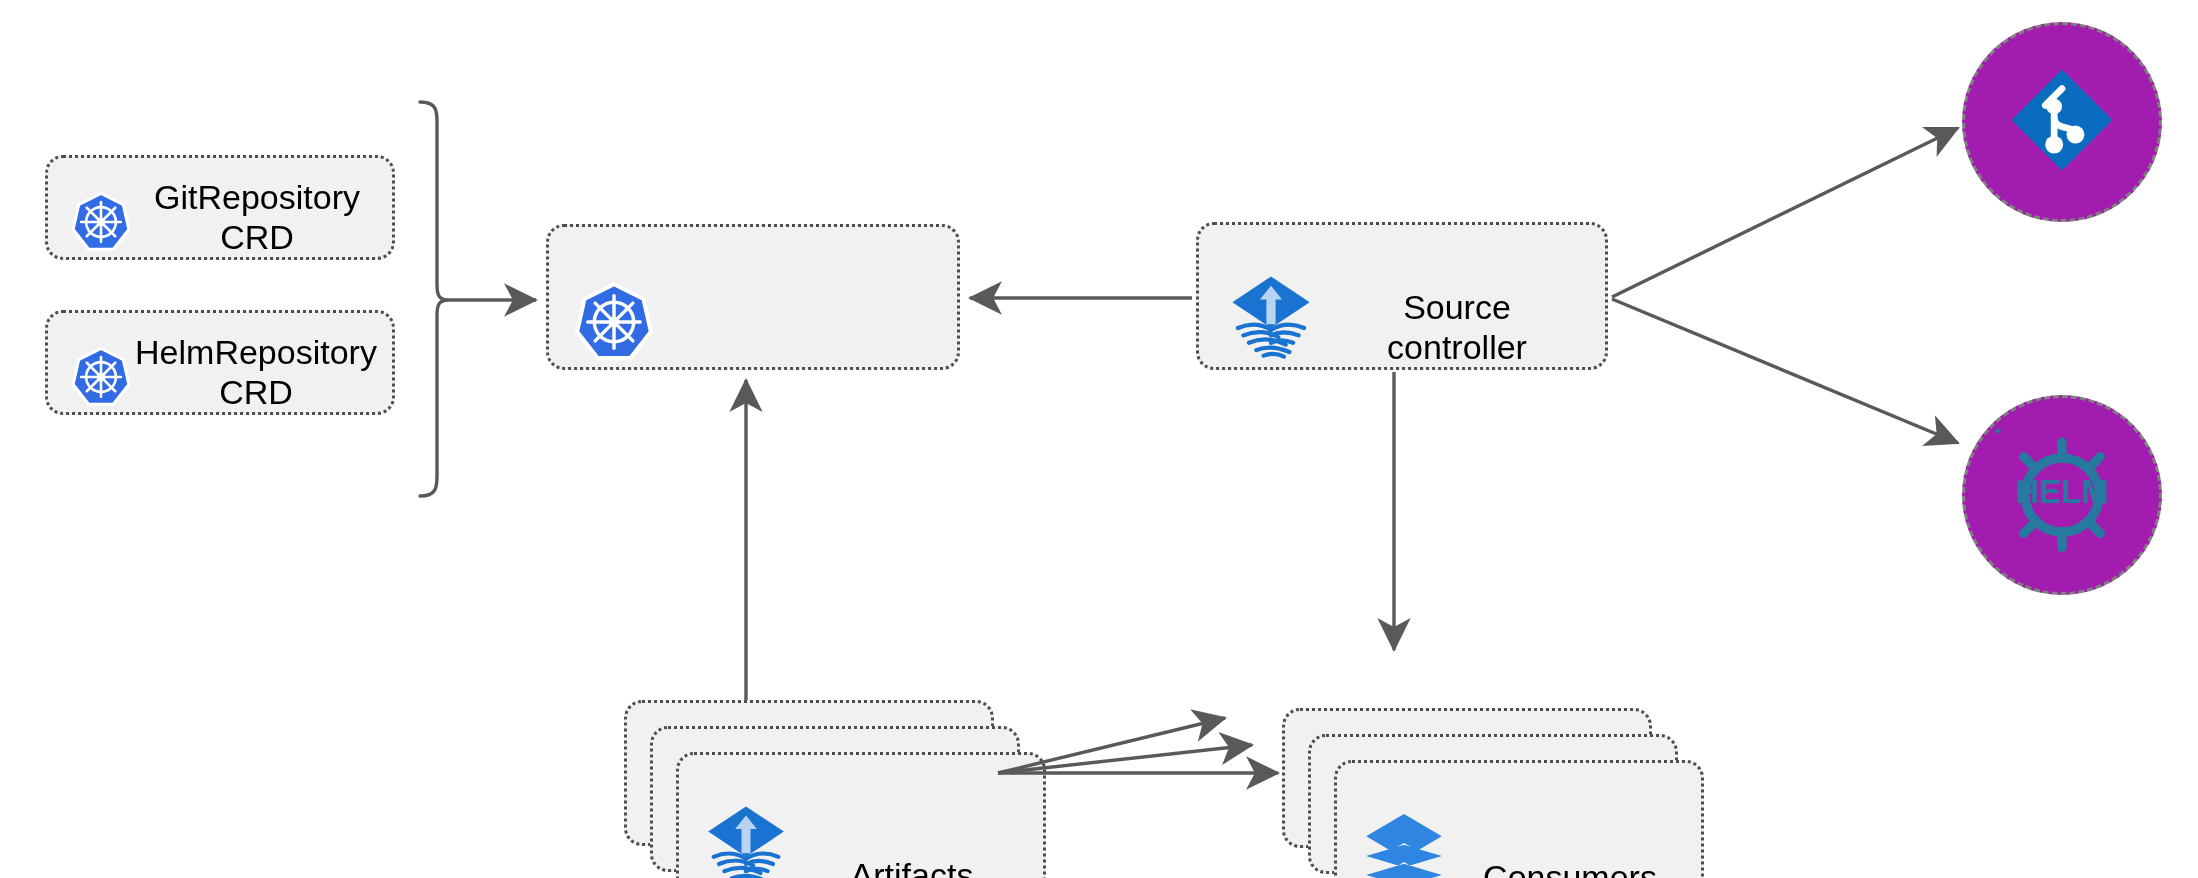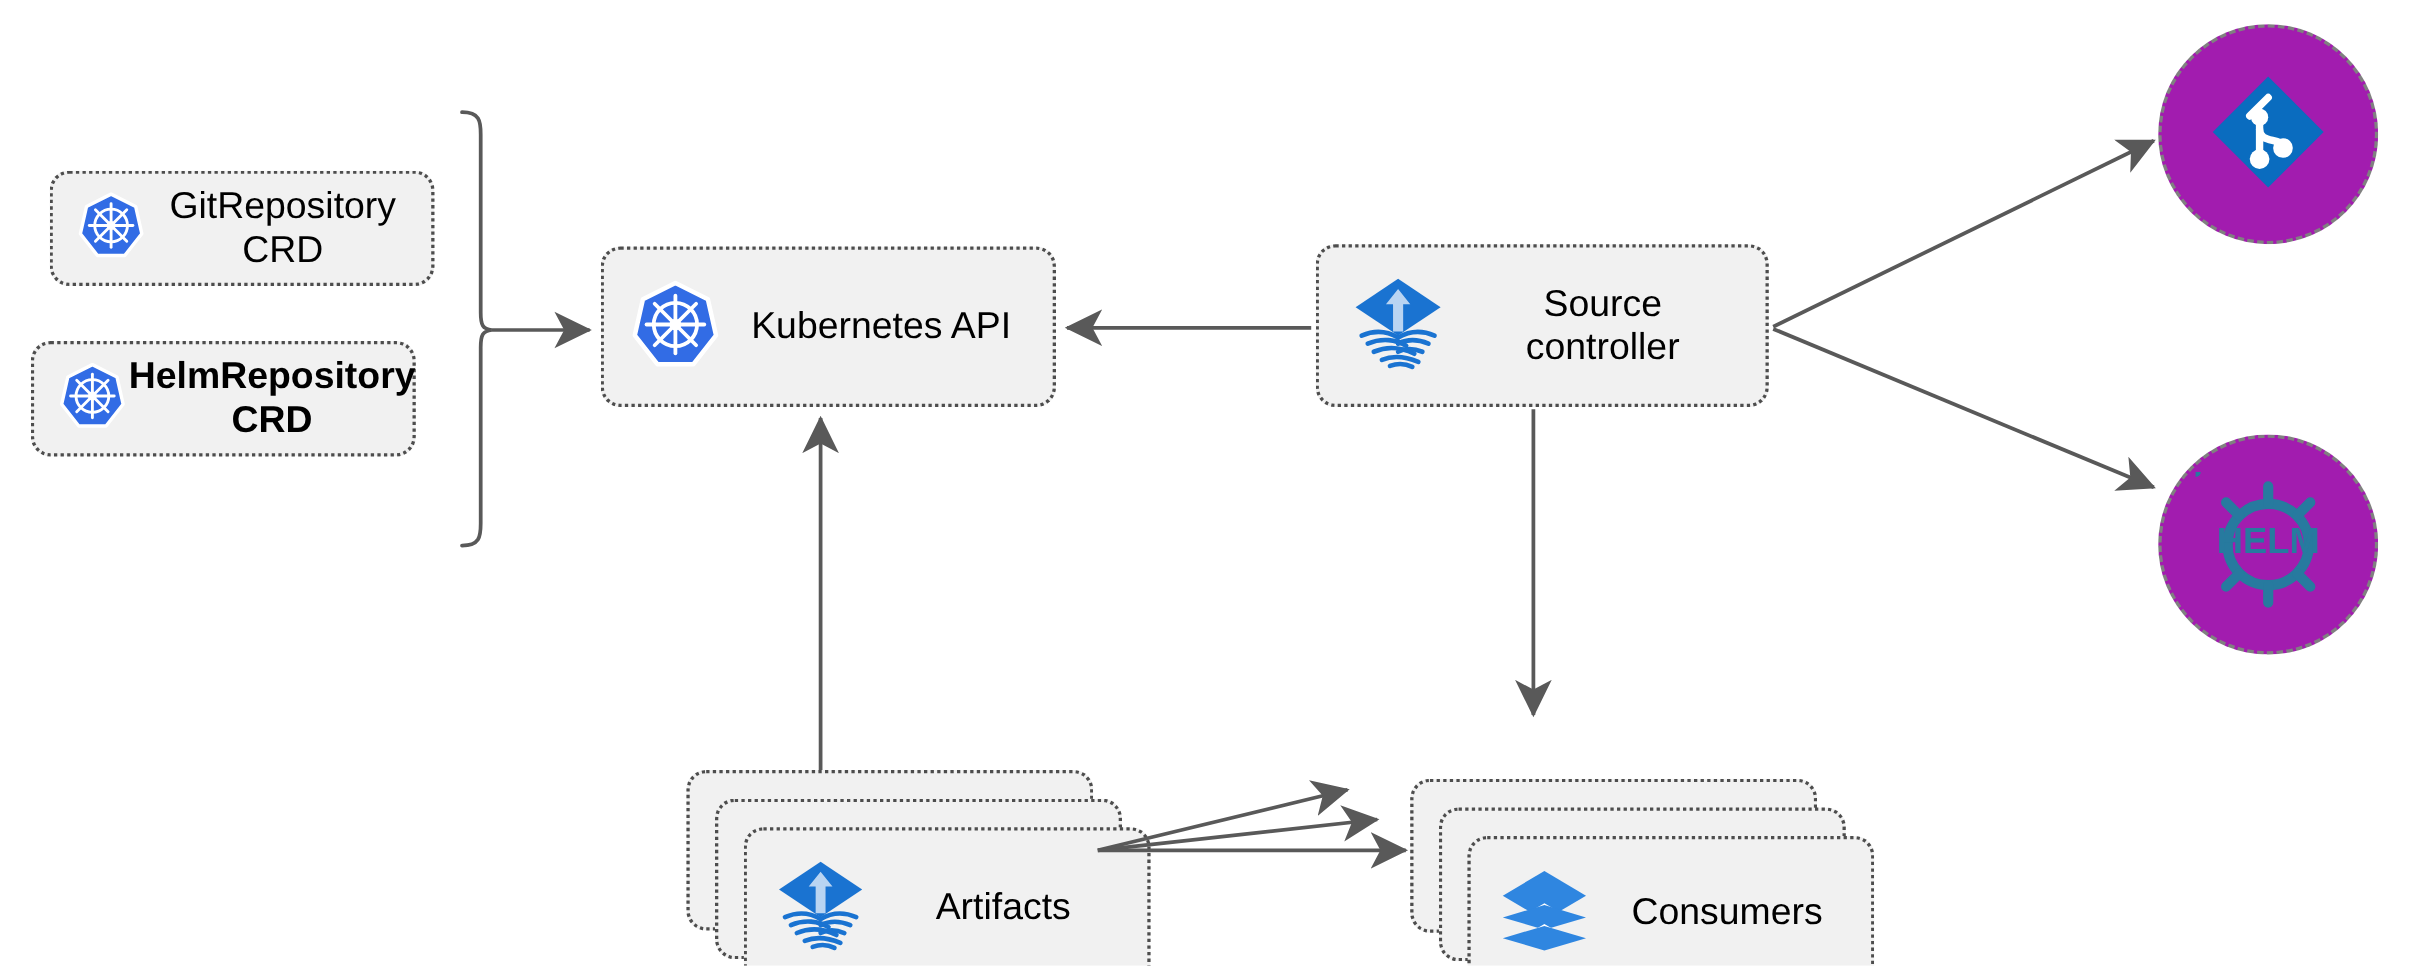--- a/index.html
+++ b/index.html
@@ -18,21 +18,21 @@
     overflow: hidden;
   }
   
   .node {
     position: absolute;
     box-sizing: border-box;
     background: #f1f1f1;
     border: 3px dotted #4d4d4d;
     border-radius: 18px;
     display: flex;
-    align-items: center;
+    align-items: flex-end;
     justify-content: flex-start;
     z-index: 5;
   }
   .node .label {
     color: #000000;
     font-size: 34px;
     line-height: 1.16;
     text-align: center;
     white-space: pre-line;
     flex: 1;
@@ -125,21 +125,21 @@
           <line x1="27" y1="27" x2="73" y2="73"></line>
           <line x1="73" y1="27" x2="27" y2="73"></line>
         </g>
         <circle cx="50" cy="50" r="6.5" fill="#ffffff"></circle>
       </svg>
     </span>
     <span class="label">GitRepository
 CRD</span>
   </div>
 
-  <div class="node" style="left:28px; top:310px; width:350px; height:105px;font-weight:bold;">
+  <div class="node" style="left:45px; top:310px; width:350px; height:105px;">
     <span class="icon" style="margin-left:22px; margin-right:2px;">
       <svg width="62" height="62" viewBox="0 0 100 100">
         <polygon points="50,4 86,22 95,62 70,94 30,94 5,62 14,22" fill="#326ce5" stroke="#ffffff" stroke-width="5" stroke-linejoin="round"></polygon>
         <g fill="none" stroke="#ffffff" stroke-width="4.2" stroke-linecap="round">
           <circle cx="50" cy="50" r="24"></circle>
           <line x1="50" y1="18" x2="50" y2="50"></line>
           <line x1="50" y1="50" x2="50" y2="82"></line>
           <line x1="18" y1="50" x2="82" y2="50"></line>
           <line x1="27" y1="27" x2="73" y2="73"></line>
           <line x1="73" y1="27" x2="27" y2="73"></line>
@@ -159,21 +159,20 @@
           <circle cx="50" cy="50" r="24"></circle>
           <line x1="50" y1="18" x2="50" y2="50"></line>
           <line x1="50" y1="50" x2="50" y2="82"></line>
           <line x1="18" y1="50" x2="82" y2="50"></line>
           <line x1="27" y1="27" x2="73" y2="73"></line>
           <line x1="73" y1="27" x2="27" y2="73"></line>
         </g>
         <circle cx="50" cy="50" r="6.5" fill="#ffffff"></circle>
       </svg>
     </span>
-    <span class="label">Kubernetes API</span>
   </div>
 
   <div class="node" style="left:1196px; top:222px; width:412px; height:148px;">
     <span class="icon" style="margin-left:26px; margin-right:6px;">
       <svg width="92" height="92" viewBox="0 0 100 100">
         <polygon points="50,6 92,34 50,62 8,34" fill="#1a73d1"></polygon>
         <path d="M50,16 L62,31 L55,31 L55,58 L45,58 L45,31 L38,31 Z" fill="#b9d4f2"></path>
         <g stroke="#1a73d1" stroke-width="4.6" stroke-linecap="round" fill="none">
           <path d="M14,62 C28,56 40,58 50,64"></path>
           <path d="M20,70 C34,64 48,66 58,72"></path>

